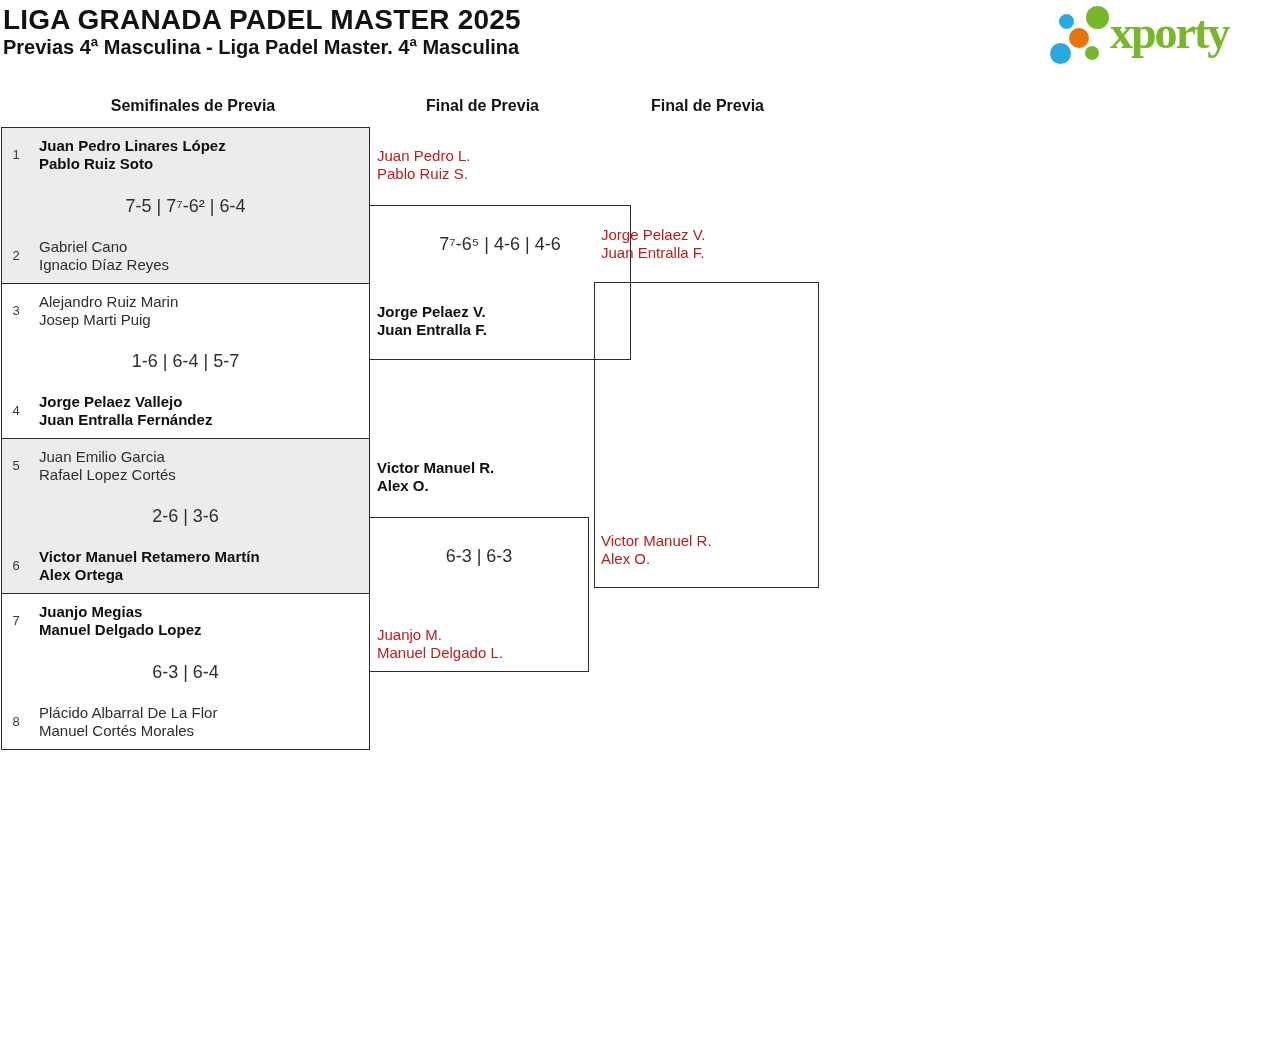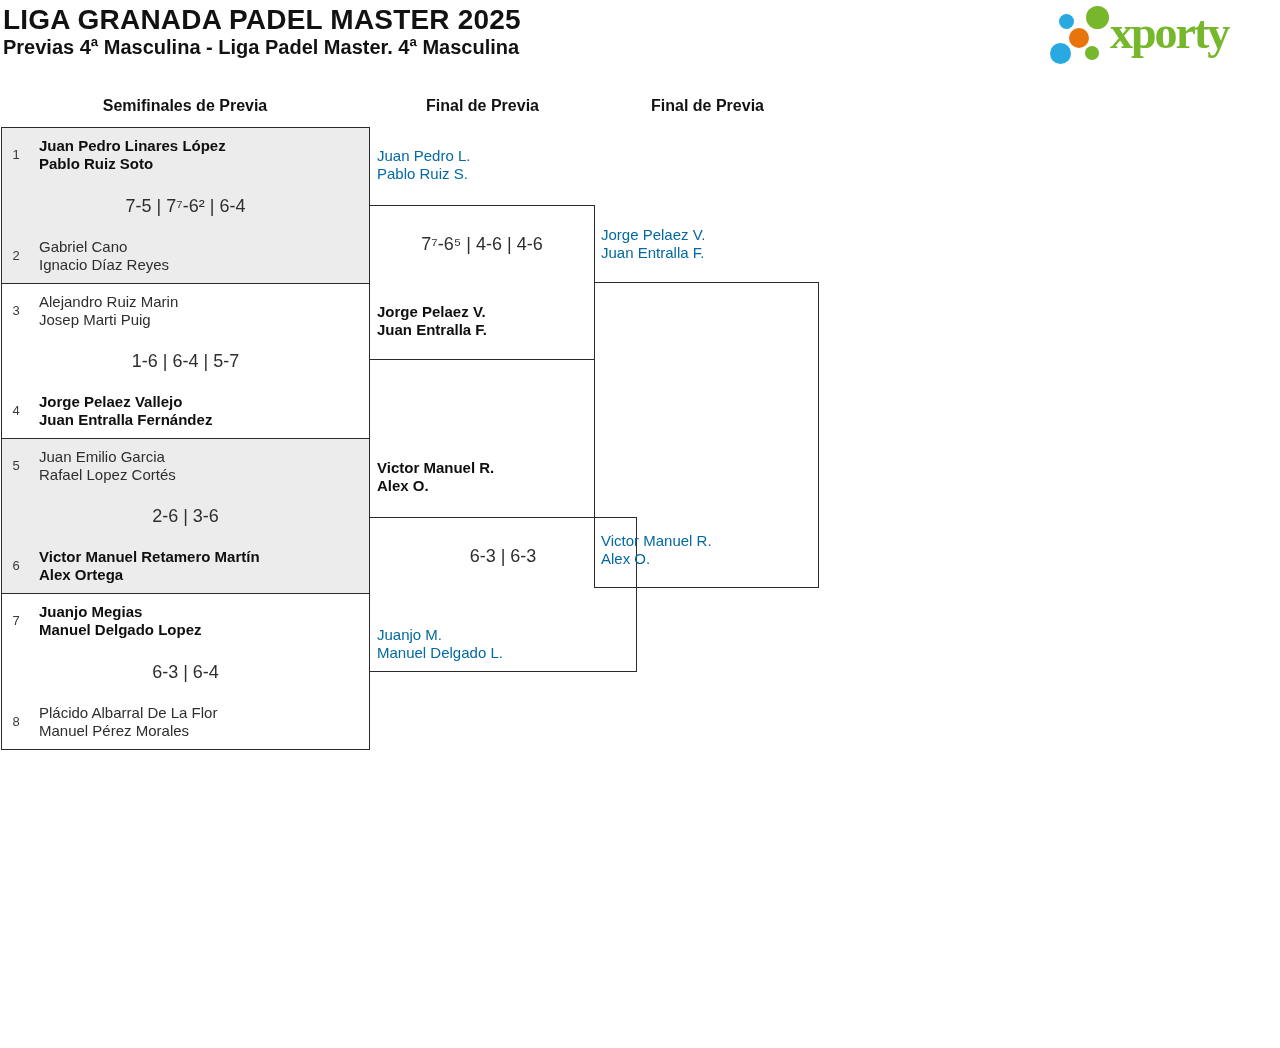--- a/index.html
+++ b/index.html
@@ -29,21 +29,21 @@
   .logo-text {
     position:absolute; left:65px; top:4px;
     font-family:Liberation Serif, serif;
     font-size:46px; font-weight:700; letter-spacing:-2px; line-height:58px;
   }
   
   .colhead {
     position:absolute; top:97px; height:20px;
     text-align:center; font-size:16px; font-weight:700; color:#121212;
   }
-  .colhead-1 { left:0;    width:370px; }
+  .colhead-1 { left:8px;    width:370px; }
   .colhead-2 { left:370px; width:225px; }
   .colhead-3 { left:595px; width:225px; }
   
   .cell {
     position:absolute; left:1px; width:369px;
     border:1px solid #2b2b2b; background:#ffffff;
   }
   .cell.gray { background:#ececec; }
   .c1 { top:127px; height:157px; }
   .c2 { top:283px; height:156px; }
@@ -58,28 +58,28 @@
   }
   .names { margin-left:37px; font-size:15px; line-height:18px; color:#2e2e2e; white-space:nowrap; }
   .names.winner { font-weight:700; color:#0f0f0f; }
   .score {
     position:absolute; left:0; right:0; text-align:center;
     font-size:18px; color:#2e2e2e;
   }
   .cell .score { top:50%; transform:translateY(-50%); }
   
   .box { position:absolute; border:1px solid #2b2b2b; background:transparent; }
-  .sf1   { left:369px; top:205px; width:226px; height:155px; }
-  .sf2   { left:369px; top:517px; width:268px; height:155px; }
+  .sf1   { left:369px; top:205px; width:262px; height:155px; }
+  .sf2   { left:369px; top:517px; width:220px; height:155px; }
   .final { left:594px; top:282px; width:225px; height:306px; }
   .box .score { top:25%; transform:translateY(-50%); }
   
   .adv {
     position:absolute; font-size:15px; line-height:18px;
-    color:#0369a1; white-space:nowrap;
+    color:#b91c1c; white-space:nowrap;
   }
   .adv.winner { font-weight:700; color:#0f0f0f; }
   .adv-sf1-top { left:377px; top:147px; }
   .adv-sf1-bot { left:377px; top:303px; }
   .adv-sf2-top { left:377px; top:459px; }
   .adv-sf2-bot { left:377px; top:612px;margin-top:14px; }
   .adv-f-top   { left:601px; top:226px; }
   .adv-f-bot   { left:601px; top:532px; }
 </style>
 </head>
@@ -163,21 +163,21 @@
       <div class="names winner">
         <div>Juanjo Megias</div>
         <div>Manuel Delgado Lopez</div>
       </div>
     </div>
     <div class="score">6-3 | 6-4</div>
     <div class="team-row row-bottom">
       <span class="seed">8</span>
       <div class="names">
         <div>Plácido Albarral De La Flor</div>
-        <div>Manuel Pérez Morales</div>
+        <div>Manuel Cortés Morales</div>
       </div>
     </div>
   </div>
 
   <div class="box sf1">
     <div class="score">7⁷-6⁵ | 4-6 | 4-6</div>
   </div>
   <div class="box sf2">
     <div class="score">6-3 | 6-3</div>
   </div>

